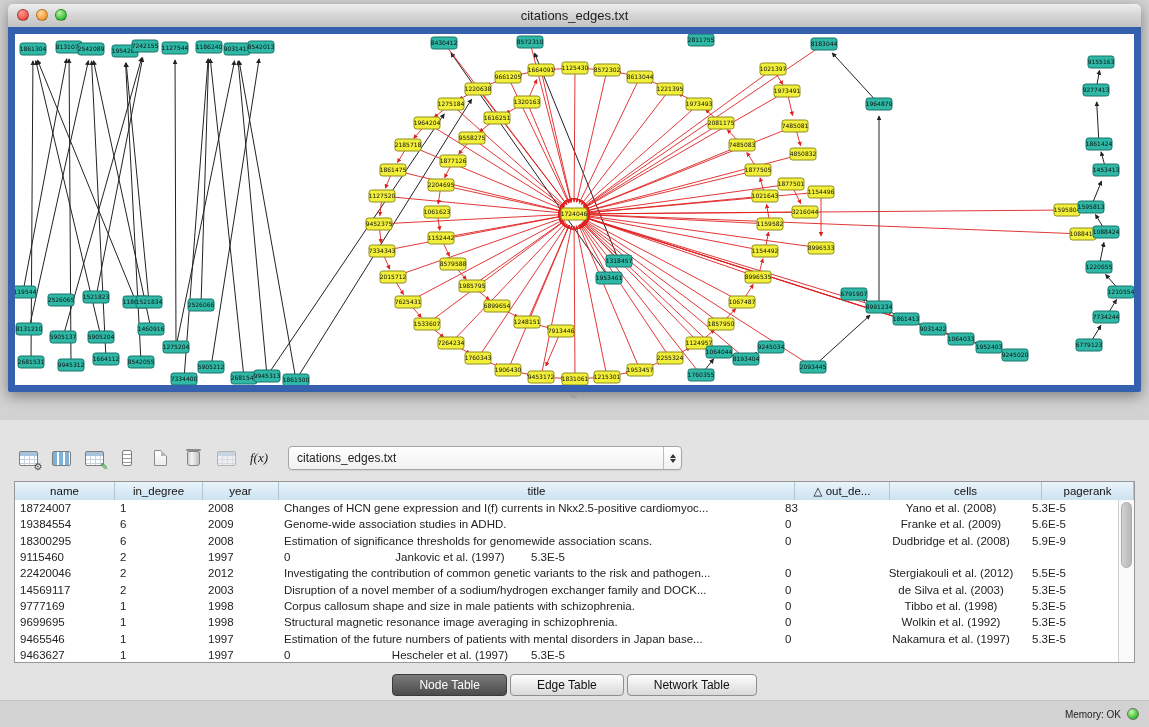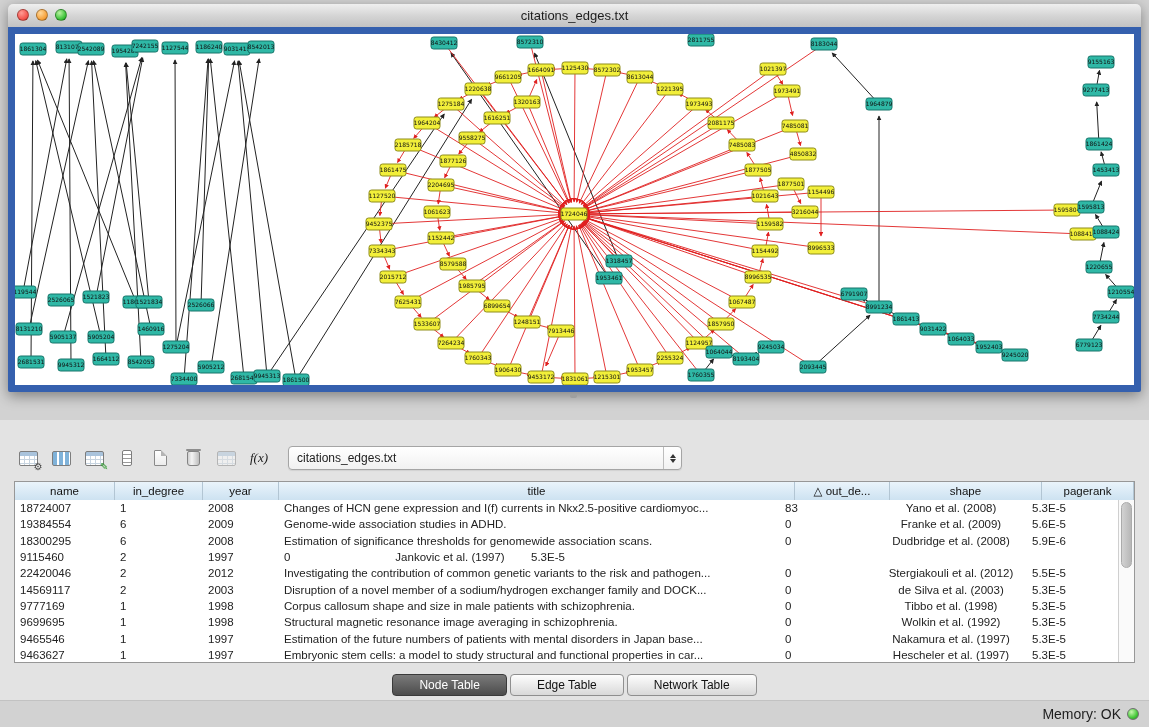--- a/index.html
+++ b/index.html
@@ -96,21 +96,21 @@
   .tabs{display:flex;justify-content:center;gap:3px;margin-top:11px}
   .tab{
     font-size:12px;padding:3px 26px;border:1px solid #8f8f8f;border-radius:4px;
     background:linear-gradient(#fdfdfd,#d9d9d9);color:#111;
   }
   .tab.active{background:linear-gradient(#7a7a7a,#4c4c4c);color:#fff;border-color:#3a3a3a}
 
   .statusbar{
     position:absolute;left:0;bottom:0;width:1149px;height:27px;box-sizing:border-box;
     display:flex;align-items:center;justify-content:flex-end;padding-right:10px;
-    background:#d2d2d2;border-top:1px solid #c2c2c2;font-size:14px;color:#1e1e1e;
+    background:#d2d2d2;border-top:1px solid #c2c2c2;font-size:10px;color:#1e1e1e;
   }
   .mem-dot{width:12px;height:12px;border-radius:50%;margin-left:6px;box-sizing:border-box;
     background:radial-gradient(circle at 35% 30%,#c7f7ae,#44c838 60%,#1f8e1d);border:1px solid #6f6f6f}
 </style>
 </head>
 <body>
 
 <div class="net-window">
   <div class="titlebar">
     <div class="traffic">
@@ -809,21 +809,21 @@
       </div>
     </div>
 
     <div class="table-area">
       <div class="thead">
           <div class="th" style="width: 100px; flex-shrink: 0;">name</div>
           <div class="th" style="width: 88px; flex-shrink: 0;">in_degree</div>
           <div class="th" style="width: 76px; flex-shrink: 0;">year</div>
           <div class="th" style="flex: 1 1 0%;">title</div>
           <div class="th" style="width: 95px; flex-shrink: 0;">△ out_de...</div>
-          <div class="th" style="width: 152px; flex-shrink: 0;">shape</div>
+          <div class="th" style="width: 152px; flex-shrink: 0;">cells</div>
           <div class="th" style="width: 92px; flex-shrink: 0;">pagerank</div>
         </div>
       <div class="tbody">
           <div class="tr">
             <div class="td" style="width: 100px; flex-shrink: 0;">18724007</div>
             <div class="td" style="width: 88px; flex-shrink: 0;">1</div>
             <div class="td" style="width: 76px; flex-shrink: 0;">2008</div>
             <div class="td" style="flex: 1 1 0%;">Changes of HCN gene expression and I(f) currents in Nkx2.5-positive cardiomyoc...</div>
             <div class="td" style="width: 95px; flex-shrink: 0;">83</div>
             <div class="td center" style="width: 152px; flex-shrink: 0;">Yano et al. (2008)</div>
@@ -838,21 +838,21 @@
             <div class="td center" style="width: 152px; flex-shrink: 0;">Franke et al. (2009)</div>
             <div class="td" style="width: 92px; flex-shrink: 0;">5.6E-5</div>
           </div>
           <div class="tr">
             <div class="td" style="width: 100px; flex-shrink: 0;">18300295</div>
             <div class="td" style="width: 88px; flex-shrink: 0;">6</div>
             <div class="td" style="width: 76px; flex-shrink: 0;">2008</div>
             <div class="td" style="flex: 1 1 0%;">Estimation of significance thresholds for genomewide association scans.</div>
             <div class="td" style="width: 95px; flex-shrink: 0;">0</div>
             <div class="td center" style="width: 152px; flex-shrink: 0;">Dudbridge et al. (2008)</div>
-            <div class="td" style="width: 92px; flex-shrink: 0;">5.9E-6</div>
+            <div class="td" style="width: 92px; flex-shrink: 0;">5.9E-9</div>
           </div>
           <div class="tr">
             <div class="td" style="width: 100px; flex-shrink: 0;">9115460</div>
             <div class="td" style="width: 88px; flex-shrink: 0;">2</div>
             <div class="td" style="width: 76px; flex-shrink: 0;">1997</div>
             <div class="td" style="width: 95px; flex-shrink: 0;">0</div>
             <div class="td center" style="width: 152px; flex-shrink: 0;">Jankovic et al. (1997)</div>
             <div class="td" style="width: 92px; flex-shrink: 0;">5.3E-5</div>
           </div>
           <div class="tr">
@@ -897,21 +897,20 @@
             <div class="td" style="width: 76px; flex-shrink: 0;">1997</div>
             <div class="td" style="flex: 1 1 0%;">Estimation of the future numbers of patients with mental disorders in Japan base...</div>
             <div class="td" style="width: 95px; flex-shrink: 0;">0</div>
             <div class="td center" style="width: 152px; flex-shrink: 0;">Nakamura et al. (1997)</div>
             <div class="td" style="width: 92px; flex-shrink: 0;">5.3E-5</div>
           </div>
           <div class="tr">
             <div class="td" style="width: 100px; flex-shrink: 0;">9463627</div>
             <div class="td" style="width: 88px; flex-shrink: 0;">1</div>
             <div class="td" style="width: 76px; flex-shrink: 0;">1997</div>
-            <div class="td" style="flex: 1 1 0%;">Embryonic stem cells: a model to study structural and functional properties in car...</div>
             <div class="td" style="width: 95px; flex-shrink: 0;">0</div>
             <div class="td center" style="width: 152px; flex-shrink: 0;">Hescheler et al. (1997)</div>
             <div class="td" style="width: 92px; flex-shrink: 0;">5.3E-5</div>
           </div>
         </div>
       <div class="vscroll">
         <div class="vthumb"></div>
       </div>
     </div>
 

